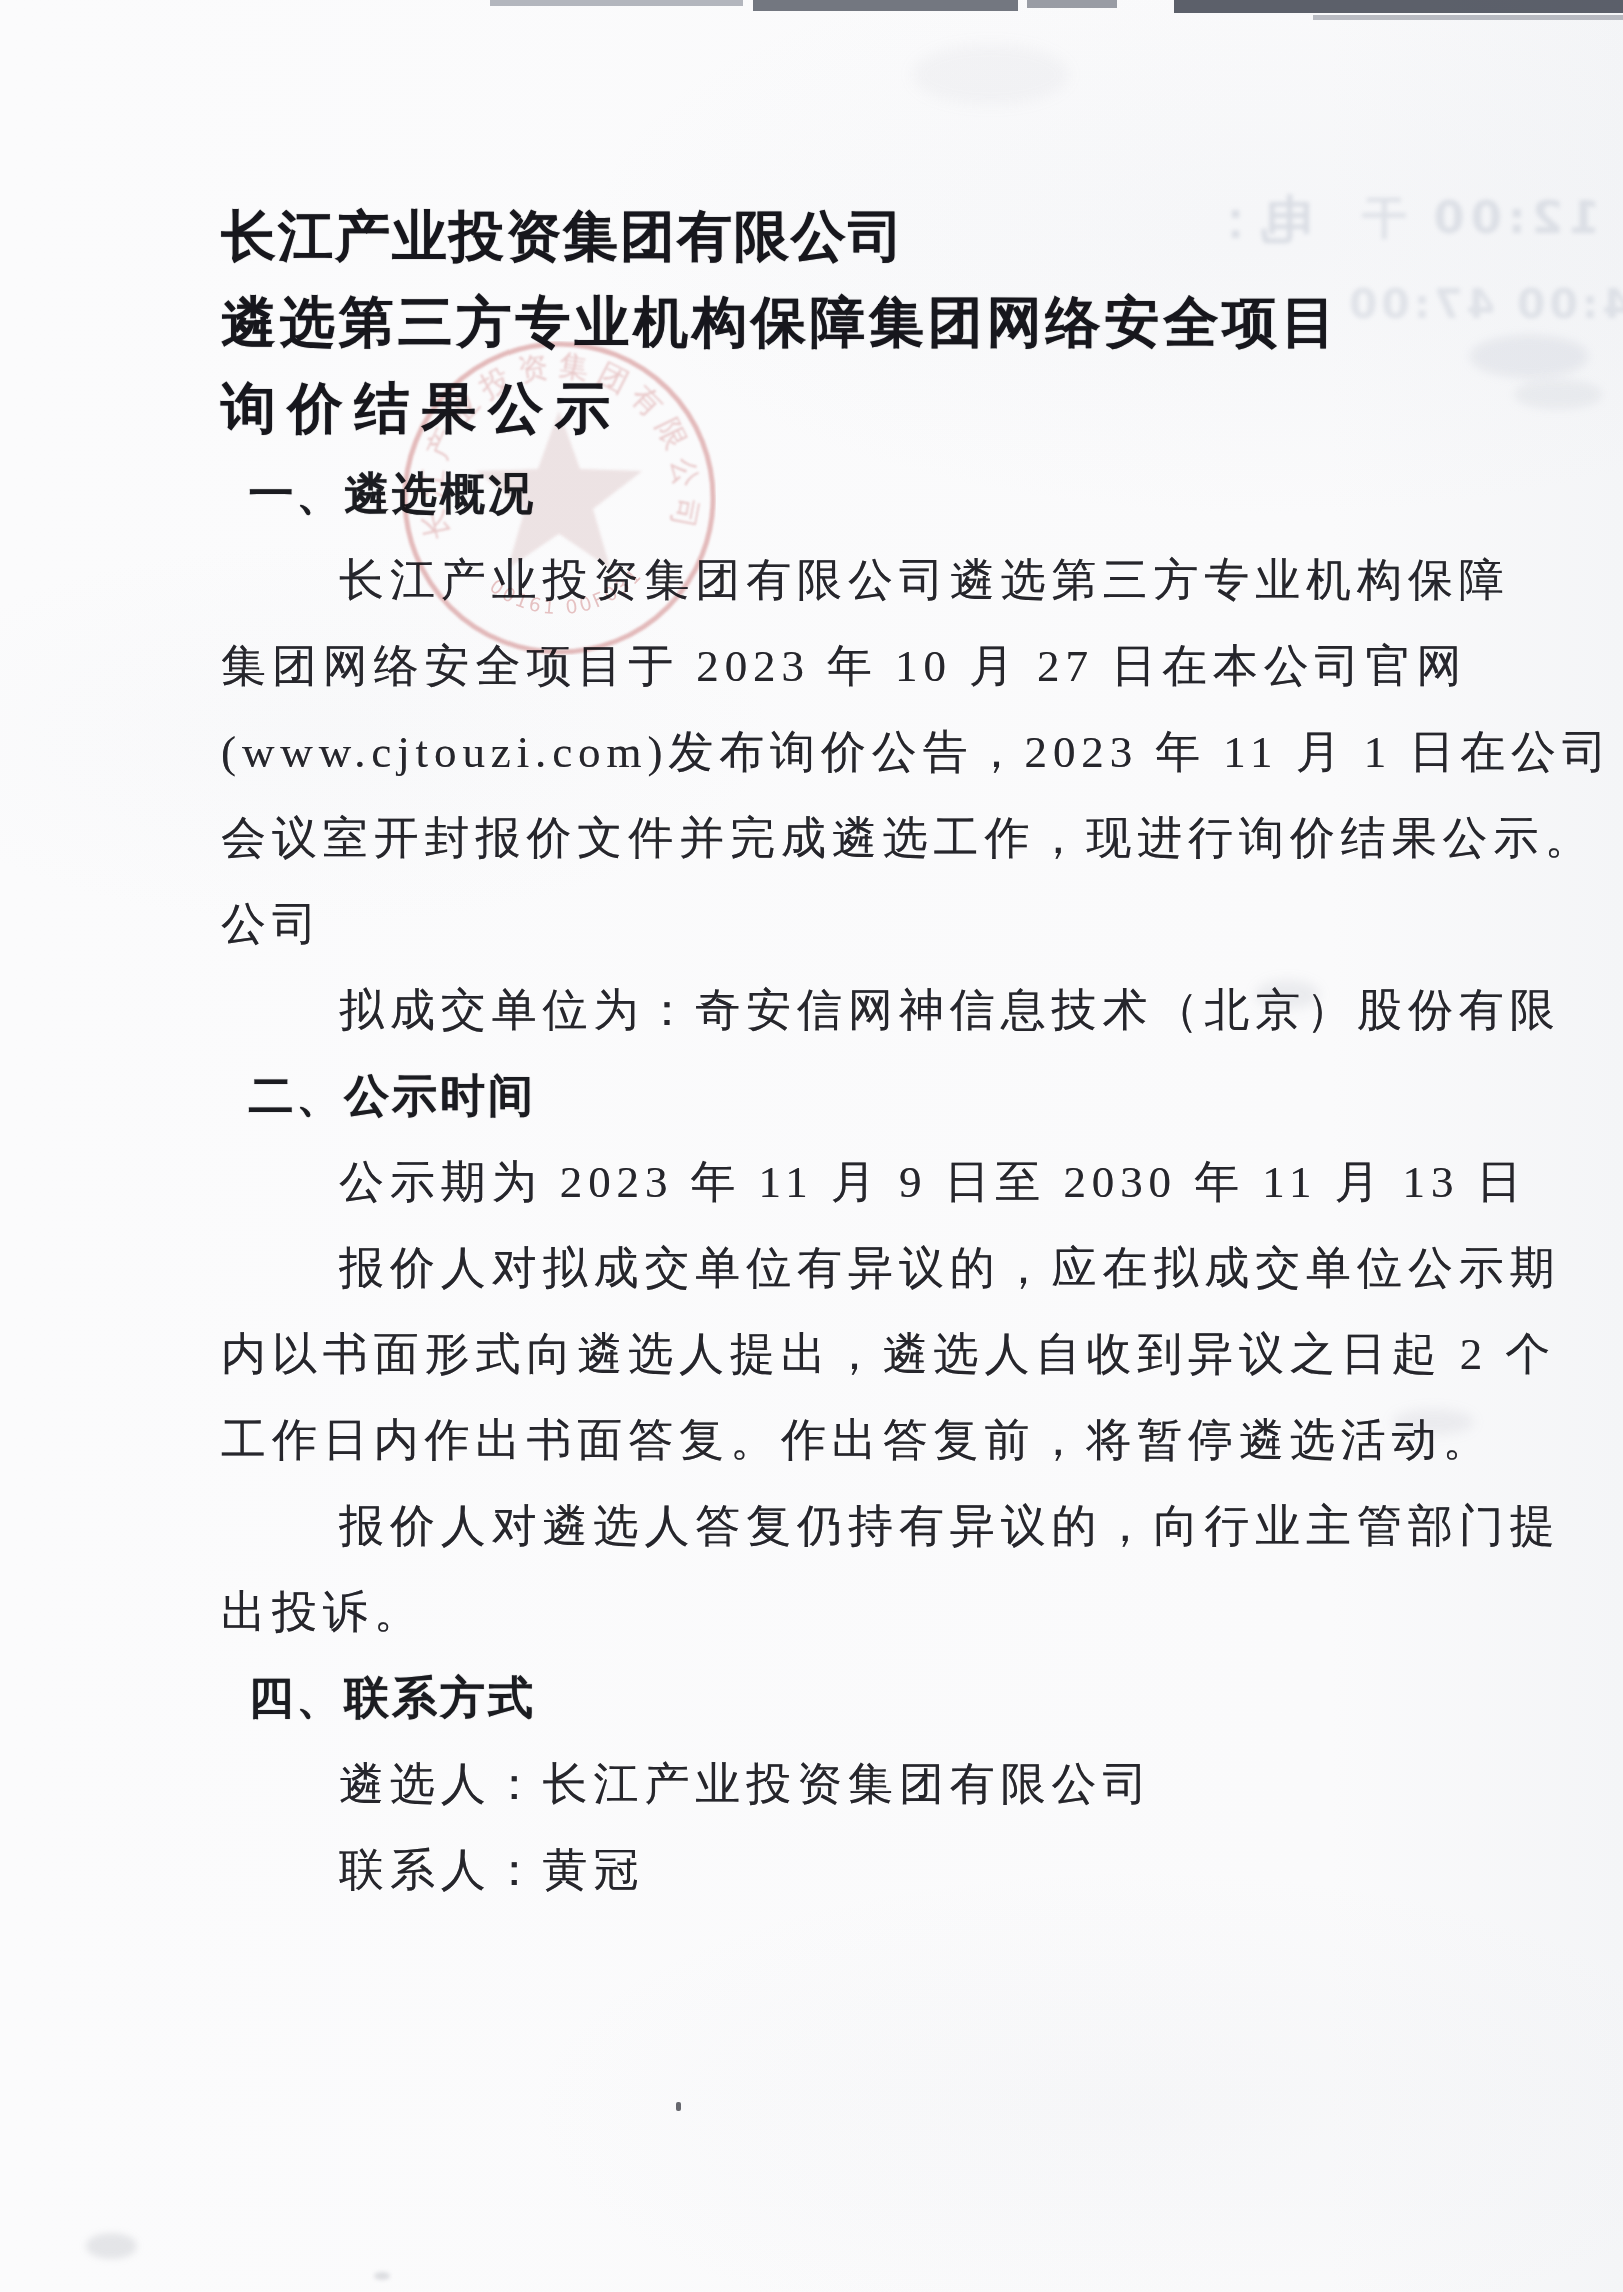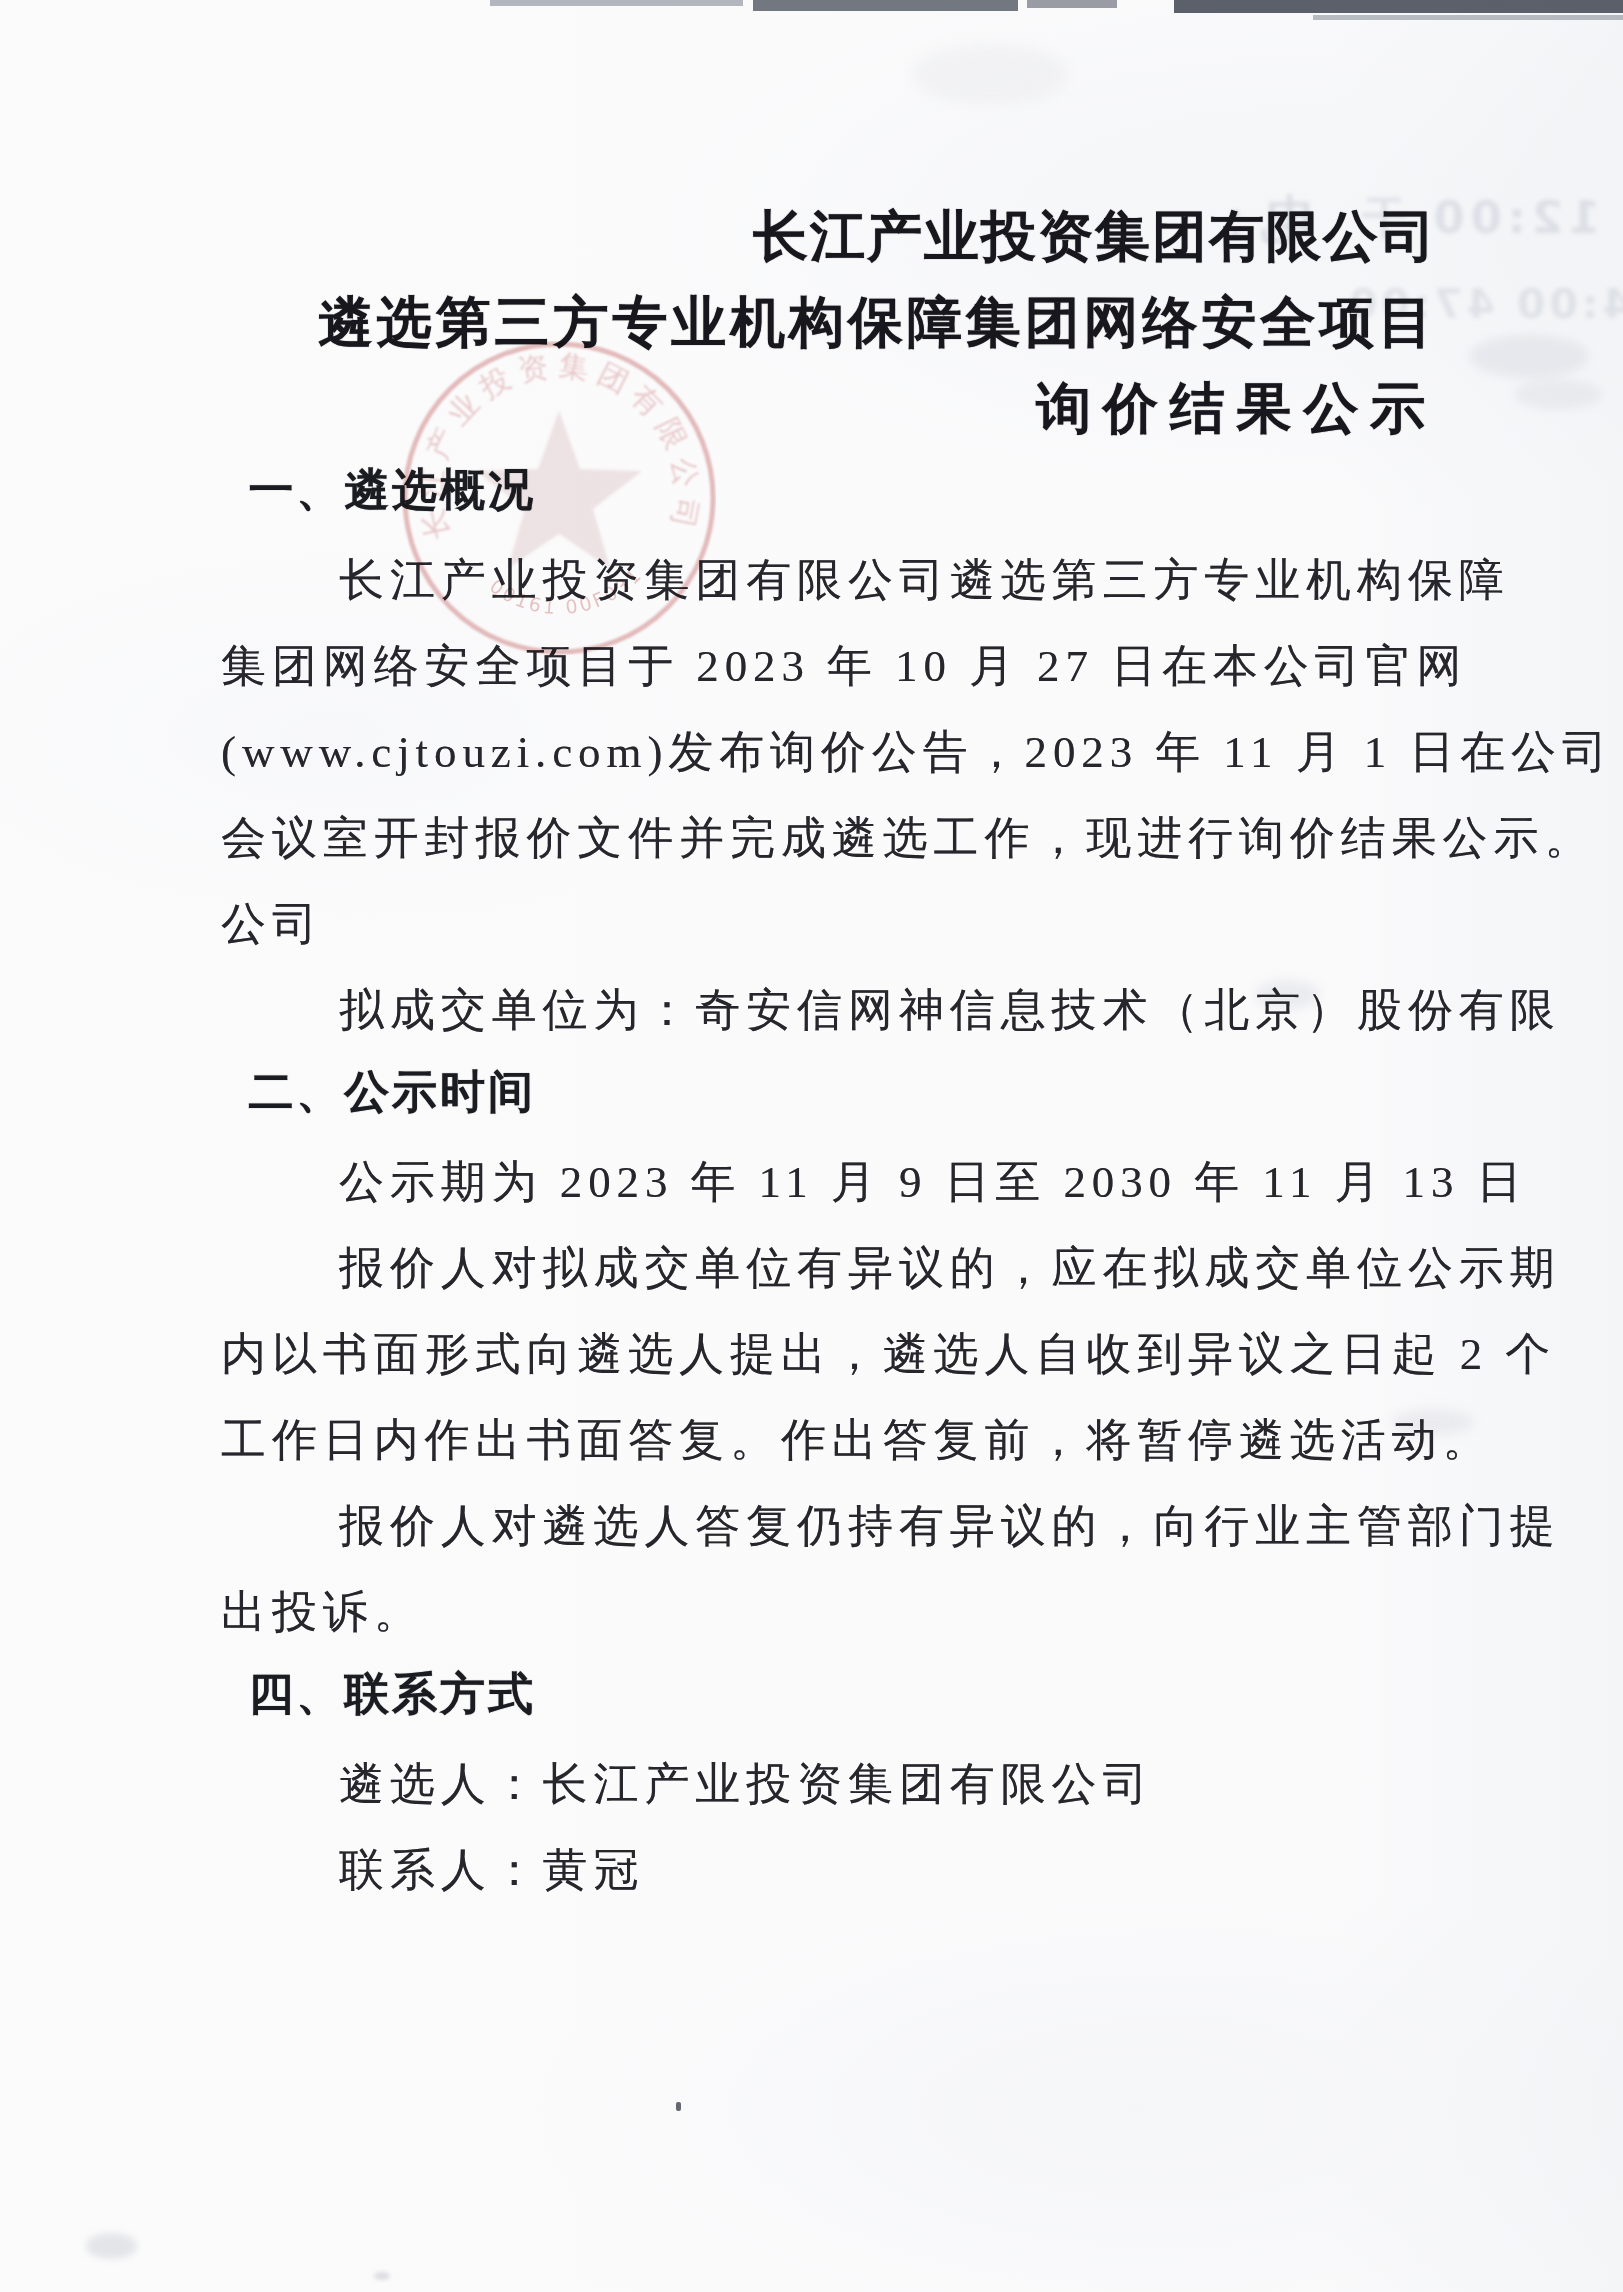--- a/index.html
+++ b/index.html
@@ -22,32 +22,32 @@
   }
   .line{
     height:86px;line-height:86px;
     white-space:nowrap;
     color:#26262c;
     font-size:45px;
     letter-spacing:5.9px;
     text-shadow:0 0 0.6px rgba(10,10,14,0.45);
   }
   .title{
-    text-align:right;
+    text-align:left;
     font-family:"DejaVu Sans","Liberation Sans",sans-serif;
     font-weight:700;
     color:#17171d;
     font-size:55px;
     letter-spacing:2px;
     text-shadow:0 0 1px rgba(5,5,8,0.6);
   }
   .t2{letter-spacing:3.9px;}
   .t3{letter-spacing:11.8px;}
   .head{
-    font-family:Liberation Mono, monospace;
+    font-family:Liberation Sans, sans-serif;
     font-weight:700;
     color:#1b1c21;
     letter-spacing:2.9px;
     padding-left:27.4px;
     text-shadow:0 0 1px rgba(5,5,8,0.5);
   }
   .ind{padding-left:118px;}
   
   .stamp{
     position:absolute;left:402px;top:341px;width:314px;height:314px;

